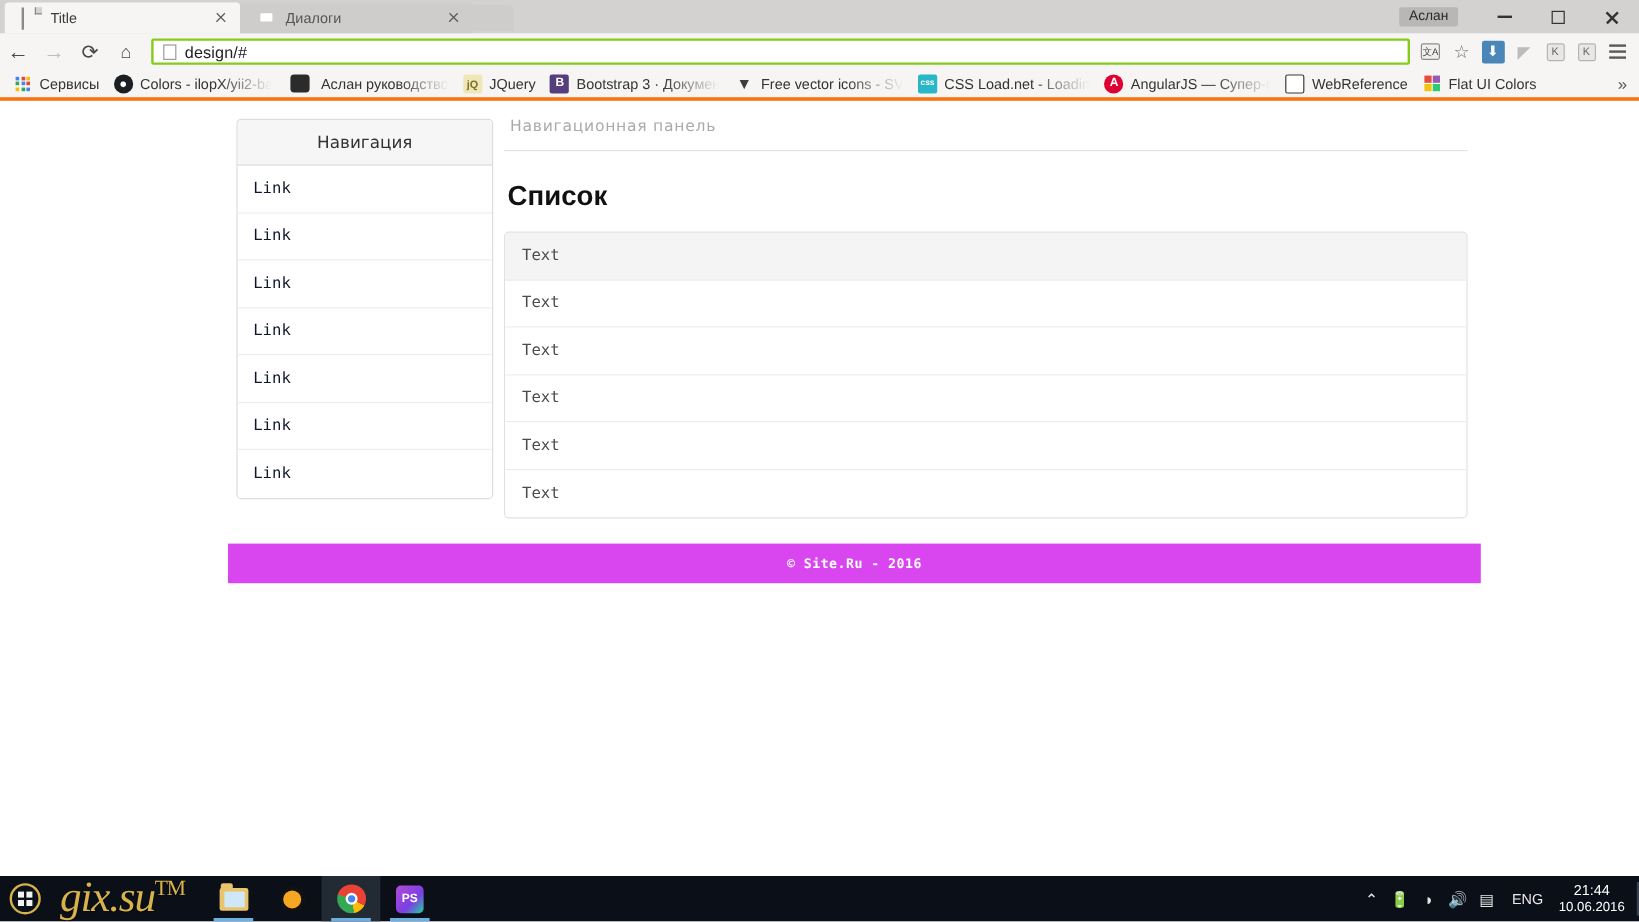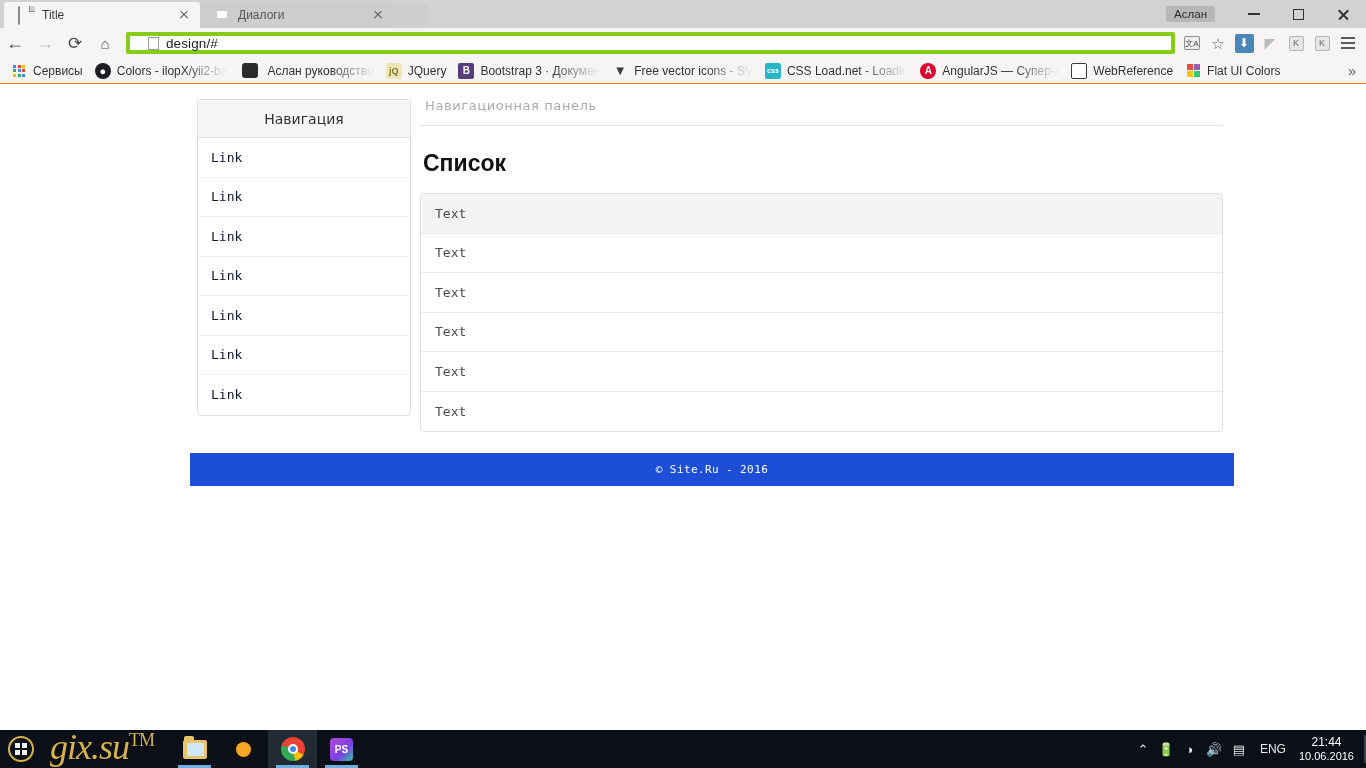--- a/index.html
+++ b/index.html
@@ -60,42 +60,42 @@
     display:flex; align-items:center;
   }
   .nav-btn{ width:30px;height:30px; display:flex;align-items:center;justify-content:center; cursor:pointer;}
   .arrow-glyph{ font-size:18px; color:#4a4a4a; line-height:1; }
   .arrow-glyph.dim{ color:#bdbdbd; }
   .reload-glyph{ font-size:17px; color:#4a4a4a; line-height:1; }
   .home-glyph{ font-size:15px; color:#4a4a4a; line-height:1; }
 
   .omnibox{
     flex:1 1 auto; height:22px; margin:0 4px 0 6px;
-    background:#fff; border:4px solid #84cc16; border-radius:2px;
-    display:flex; align-items:center; padding:0 18px;
+    background:#fff; border:2px solid #84cc16; border-radius:2px;
+    display:flex; align-items:center; padding:0 8px;
   }
   .omni-ico{ width:11px;height:13px;border:1.2px solid #9b9b9b; margin-right:7px; position:relative;background:#fff;}
   .omni-url{ font-size:13.5px; color:#222; letter-spacing:.1px; }
 
   .tb-icons{ display:flex; align-items:center; height:30px; padding-right:5px; }
   .tb-ic{ width:26px;height:26px; display:flex;align-items:center;justify-content:center; cursor:pointer; position:relative;}
   .tb-translate{ width:16px;height:14px;background:#f0efee;border:1px solid #8d8d8d;border-radius:2px;
     font-size:8px;color:#444;display:flex;align-items:center;justify-content:center;}
   .tb-star{ font-size:15px;color:#6e6e6e;line-height:1; }
   .tb-dl{ width:19px;height:19px;background:#4a86b8;border-radius:2px;display:flex;align-items:center;justify-content:center;}
   .tb-dl span{ color:#fff;font-size:12px;line-height:1; }
   .tb-k{ width:15px;height:15px;background:#e8e7e6;border:1px solid #b6b4b2;border-radius:2px;
      font-size:9px;color:#666;display:flex;align-items:center;justify-content:center;}
   .tb-kite{ font-size:14px;color:#bcbcbc;line-height:1;}
   .tb-menu{ display:flex;flex-direction:column;gap:3px; }
   .tb-menu i{ display:block;width:14px;height:2px;background:#5a5a5a;}
 
   .chrome-bookmarks{
     position:absolute; left:0; top:58px; width:1366px; height:26px;
-    background:#f6f5f4; border-bottom:1px solid #f97316;
+    background:#f6f5f4; border-bottom:3px solid #f97316;
     display:flex; align-items:center; padding-left:5px; overflow:hidden;
   }
   .bm{ display:flex; align-items:center; height:26px; padding:0 6px; cursor:pointer; flex:0 0 auto;}
   .bm-label{ font-size:12px; color:#333; white-space:nowrap; }
   .bm-label.fade{
     -webkit-mask-image:linear-gradient(to right,#000 60%,transparent 100%);
     mask-image:linear-gradient(to right,#000 60%,transparent 100%);
   }
   .bm-ico{ width:16px;height:16px;margin-right:6px;flex:0 0 16px; position:relative;
     display:flex;align-items:center;justify-content:center; font-size:10px; color:#fff; border-radius:2px;}
@@ -162,23 +162,23 @@
   .list-group{ border:1px solid #e0e0e0; border-radius:4px; overflow:hidden; background:#fff; }
   .list-item{
     height:39.5px; display:flex; align-items:center; padding-left:14px;
     border-bottom:1px solid #e9e9e9; background:#fff; cursor:pointer;
     font-family:"DejaVu Sans Mono", monospace; font-size:13px; color:#4b4b4b;
   }
   .list-item.active{ background:#f4f4f4; }
   .list-item:last-child{ border-bottom:none; }
 
   .site-footer{
-    margin-top:21px; height:33px; background:#1d4ed8; color:#fff;
+    margin-top:21px; height:33px; background:#d946ef; color:#fff;
     display:flex; align-items:center; justify-content:center;
-    font-family:"DejaVu Sans Mono", monospace; font-size:11px; font-weight:normal; letter-spacing:.4px;
+    font-family:"DejaVu Sans Mono", monospace; font-size:11px; font-weight:bold; letter-spacing:.4px;
   }
 
   
   .taskbar{
     position:absolute; left:0; bottom:0; width:1366px; height:38px;
     background:#0b0f17;
   }
   .tb-start{ position:absolute; left:6px; top:4px; width:30px;height:30px;
     display:flex;align-items:center;justify-content:center;cursor:pointer;}
   .start-ring{ width:26px;height:26px;border:2px solid #d6b24a;border-radius:50%;

